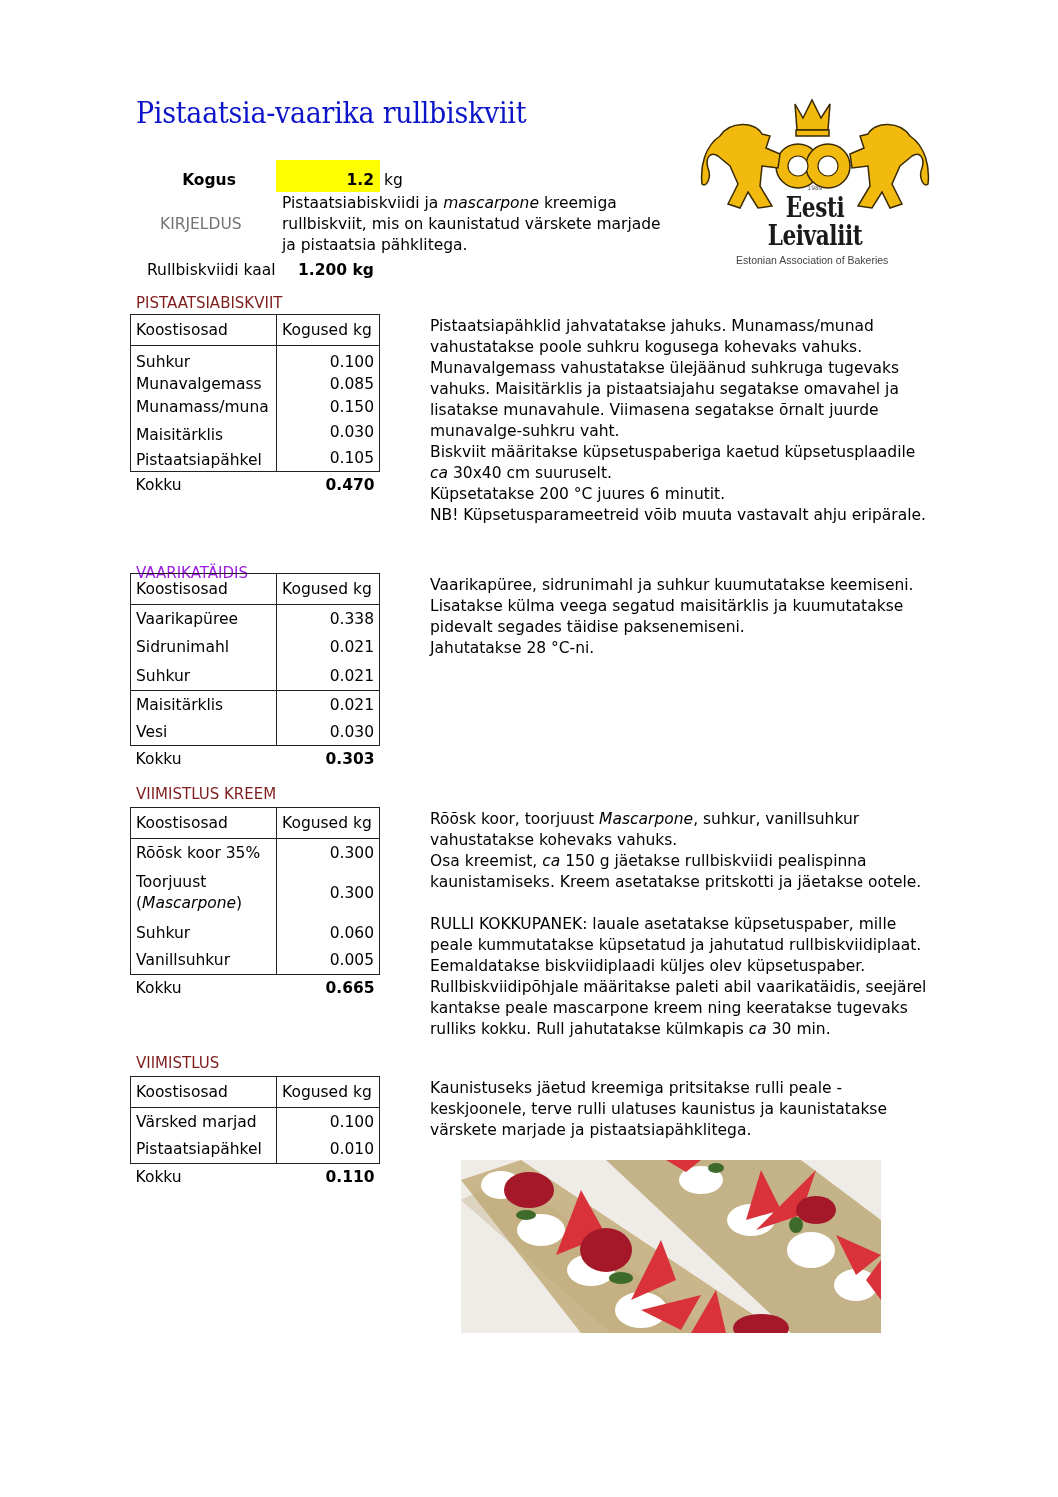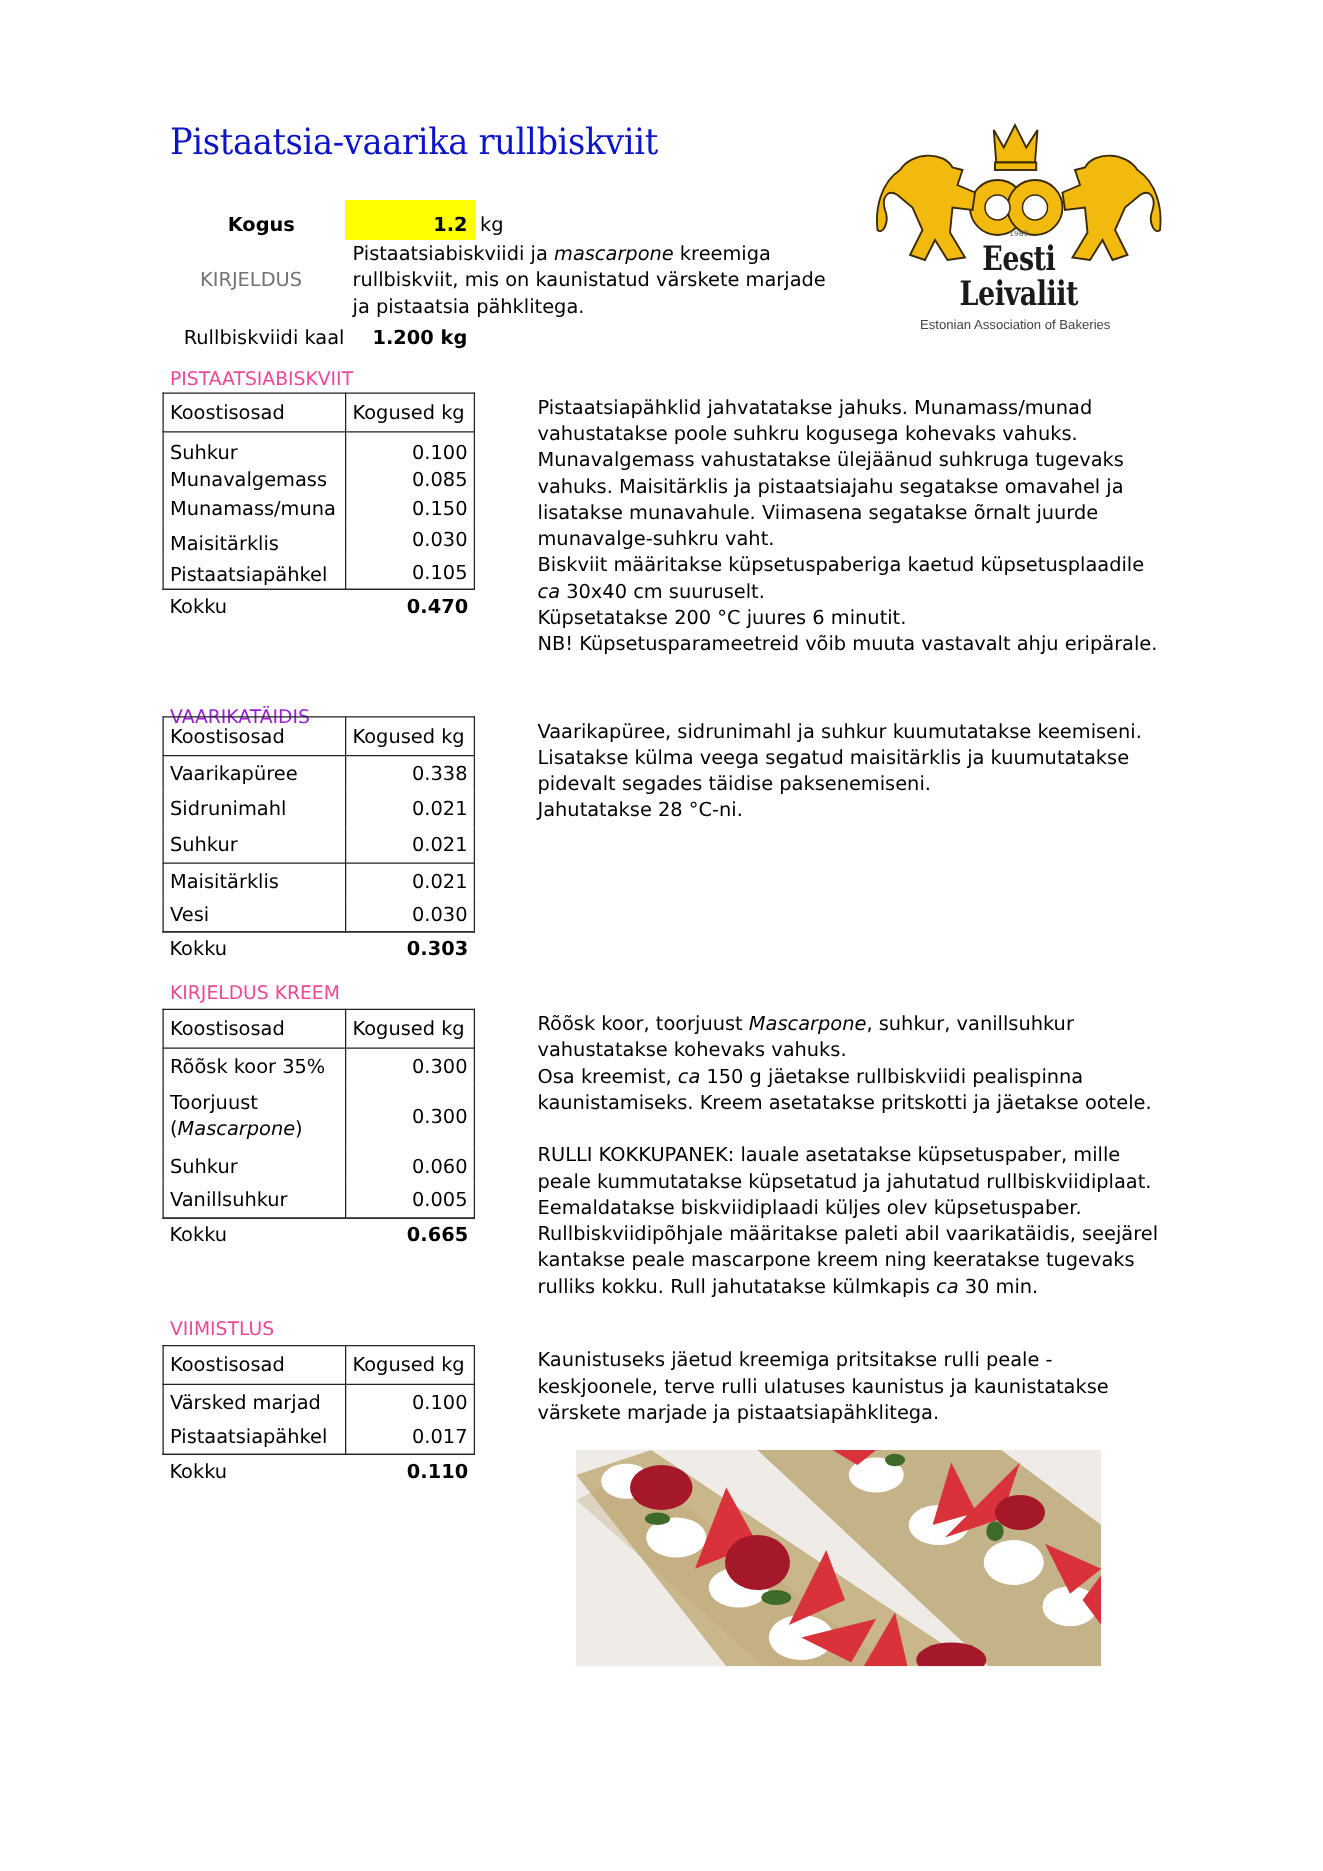--- a/index.html
+++ b/index.html
@@ -23,21 +23,21 @@
     .kirjeldus-text { left: 282px; top: 193px; width: 380px; line-height: 21px; font-size: 15.5px; }
     .kaal-label { left: 147px; top: 261px; font-size: 15.5px; text-align: center; }
     .kaal-value { left: 298px; top: 261px; font-weight: bold; font-size: 15.5px; }
 
     .logo { left: 700px; top: 96px; width: 230px; height: 178px; }
     .logo-caption { position: absolute; left: 36px; top: 158px; font-size: 10.5px; color: #444; white-space: nowrap; font-family: "Liberation Sans", sans-serif; }
     .logo-word { position: absolute; width: 100%; text-align: center; left: 0; font-family: "DejaVu Serif", serif; font-weight: bold; color: #1a1a1a; font-size: 27px; letter-spacing: -0.5px; transform: scaleX(0.8); }
     .logo-year { position: absolute; left: 0; width: 100%; top: 88px; text-align: center; font-size: 6px; color: #555; }
 
     .sec-title { font-size: 15px; white-space: nowrap; }
-    .blue { color: #ec4899; }
+    .blue { color: #7f1d1d; }
     .purple { color: #9b1ee0; }
 
     table.ing { border-collapse: collapse; position: absolute; left: 130px; width: 250px; font-size: 15.5px; padding-left: 40px; }
     table.ing td { padding: 0 5px; }
     table.ing .hdr td { border: 1.5px solid #222; height: 30px; }
     table.ing td.name { width: 135px; }
     table.ing td.val { text-align: right; }
     table.ing .hdr td.val { text-align: left; }
     table.ing tbody.body td.name { border-left: 1.5px solid #222; border-right: 1.5px solid #222; }
     table.ing tbody.body td.val { border-right: 1.5px solid #222; }
@@ -168,21 +168,21 @@
         <td class="name">Kokku</td>
         <td class="val">0.303</td>
       </tr>
   </tbody>
 </table>
 <div class="abs desc" style="top:575px;">
   <p>Vaarikapüree, sidrunimahl ja suhkur kuumutatakse keemiseni. Lisatakse külma veega segatud maisitärklis ja kuumutatakse pidevalt segades täidise paksenemiseni.</p>
   <p>Jahutatakse 28 °C-ni.</p>
 </div>
 
-<div class="abs sec-title blue" style="left:136px; top:785px;">KIRJELDUS KREEM</div>
+<div class="abs sec-title blue" style="left:136px; top:785px;">VIIMISTLUS KREEM</div>
 <table class="ing" style="top:807px;">
   <tbody>
     <tr class="hdr">
       <td class="name">Koostisosad</td>
       <td class="val">Kogused kg</td>
     </tr>
   </tbody>
   <tbody class="body">
     <tr style="height:28px">
         <td class="name">Rõõsk koor 35%</td>
@@ -223,21 +223,21 @@
       <td class="val">Kogused kg</td>
     </tr>
   </tbody>
   <tbody class="body">
     <tr style="height:28px">
         <td class="name">Värsked marjad</td>
         <td class="val">0.100</td>
       </tr>
     <tr class="last" style="height:28px">
         <td class="name">Pistaatsiapähkel</td>
-        <td class="val">0.017</td>
+        <td class="val">0.010</td>
       </tr>
   </tbody>
   <tbody>
     <tr class="total">
         <td class="name">Kokku</td>
         <td class="val">0.110</td>
       </tr>
   </tbody>
 </table>
 <div class="abs desc" style="top:1078px; width:460px;">

